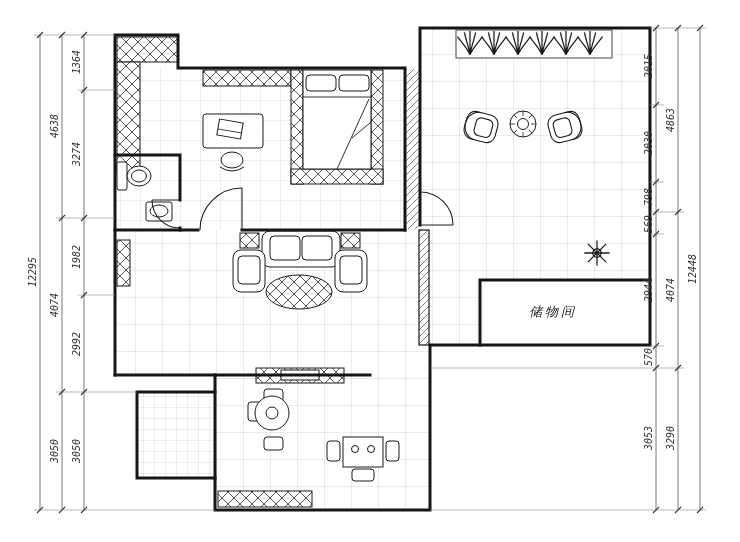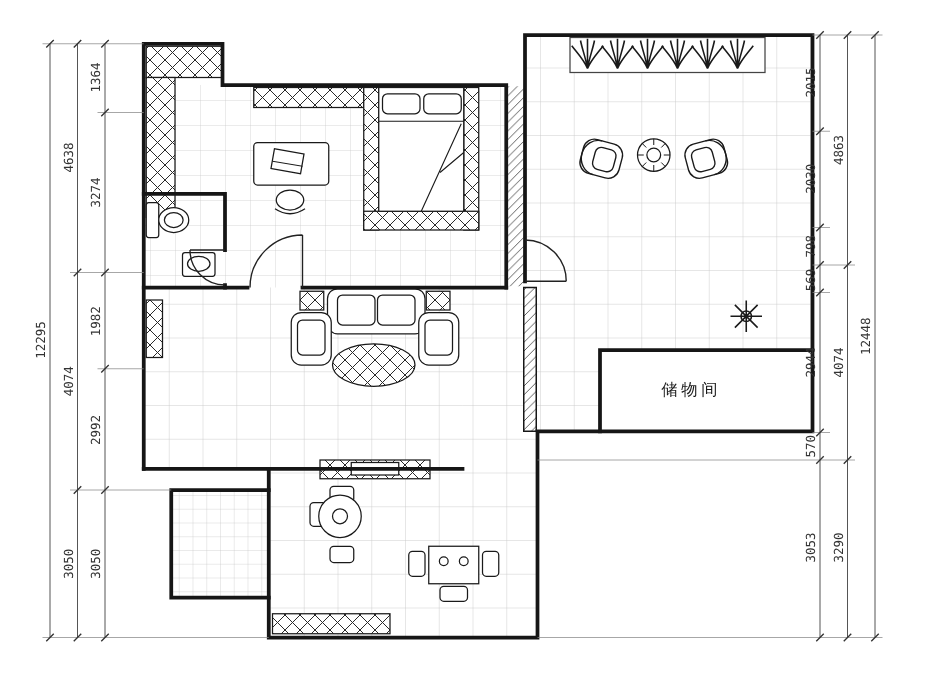--- a/index.html
+++ b/index.html
@@ -1,17 +1,17 @@
 <!DOCTYPE html>
 <html><head>
 <meta charset="utf-8">
 <style>
   html,body{margin:0;padding:0;background:#ffffff;}
   .wrap{width:740px;height:542px;background:#ffffff;position:relative;overflow:hidden;
-        font-family:"Liberation Sans",sans-serif;}
+        font-family:"Liberation Sans",sans-serif;font-style:italic;}
   svg{display:block;}
   text.dim{font-family:"DejaVu Sans Mono",monospace;font-size:10px;}
   text.room{font-family:"DejaVu Sans",sans-serif;font-size:13px;letter-spacing:3px;}
 </style>
 </head>
 <body>
 
 <div class="wrap">
 <svg width="740" height="542" viewBox="0 0 740 542">
   <defs>

